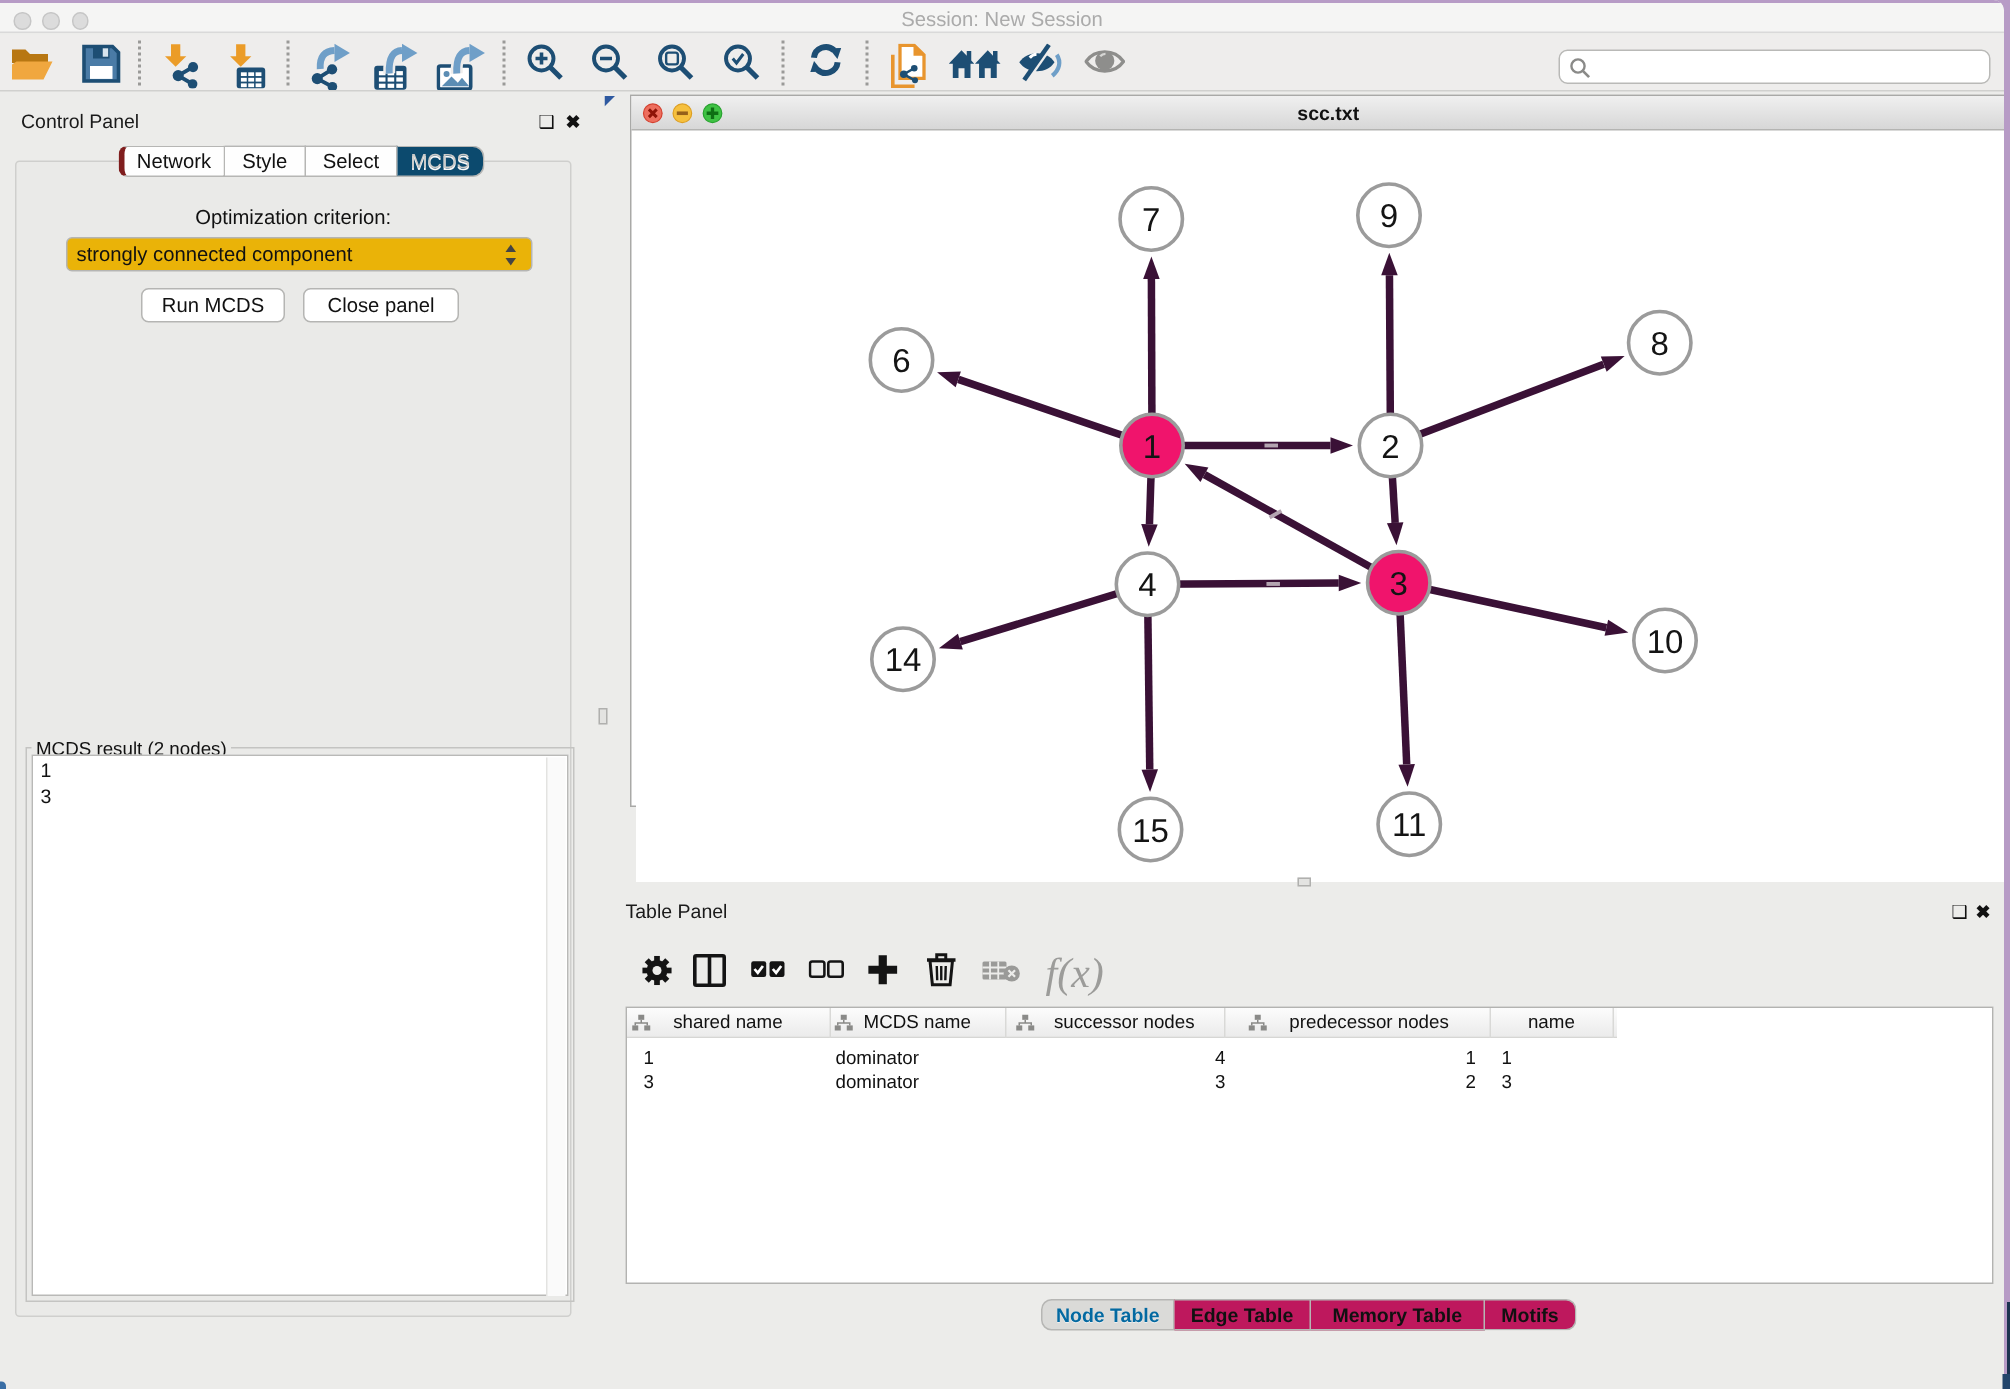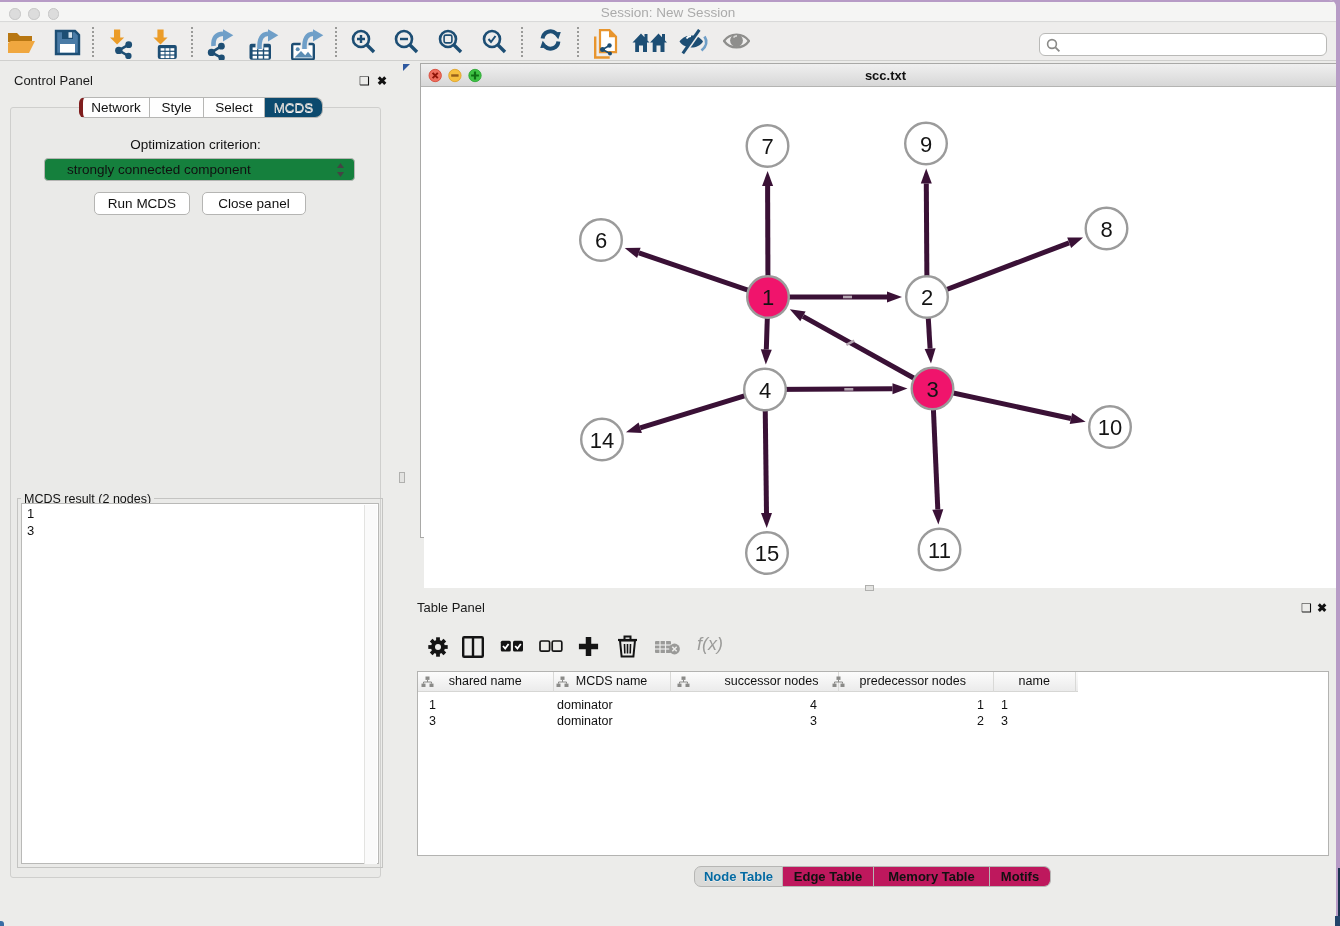--- a/index.html
+++ b/index.html
@@ -24,21 +24,21 @@
 #control-head { position:absolute; left:14px; top:73px; }
 #table-head { position:absolute; left:417px; top:600px; }
 .winbtn { position:absolute; font-size:12px; color:#111; }
 
 #ctabs { position:absolute; left:79px; top:97px; height:21px; }
 .ctab { position:relative; float:left; height:21px; line-height:20px; box-sizing:border-box; text-align:center; background:#fefefe; border:1px solid #b6b6b4; border-left:none; font-size:13.5px; color:#111; }
 .ctab.first { border-left:4px solid #7f1d1d; border-radius:6px 0 0 6px; }
 .ctab.sel { background:#0c4a6e; color:#cbcbc9; text-shadow:0 1px 0 #fafafa; border-radius:0 8px 8px 0; }
 #cbody { position:absolute; left:10px; top:107px; width:371px; height:771px; background:#eaeae8; border:1px solid #cfcfcd; border-radius:3px; }
 #opt-label { position:absolute; left:0; top:29px; width:100%; text-align:center; font-size:13.5px; color:#111; }
-#combo { position:absolute; left:33px; top:50px; width:311px; height:23px; background:#15803d; border:1px solid #b5b5b3; border-radius:4px; font-size:13.5px; color:#111; line-height:21px; padding-left:22px; }
+#combo { position:absolute; left:33px; top:50px; width:311px; height:23px; background:#eab308; border:1px solid #b5b5b3; border-radius:4px; font-size:13.5px; color:#111; line-height:21px; padding-left:6px; }
 #combo .arrows { position:absolute; right:9px; top:2px; }
 .pbtn { position:absolute; top:84px; height:23px; background:#fff; border:1px solid #b5b5b3; border-radius:5px; font-size:13.5px; color:#111; text-align:center; line-height:21px; }
 #btn-run { left:84px; width:96px; }
 #btn-close { left:192px; width:104px; }
 
 #mcds-box { position:absolute; left:7px; top:395px; width:366px; height:370px; }
 #mcds-box .legend { position:absolute; left:4px; top:-6px; background:#eaeae8; padding:0 3px; font-size:12.5px; color:#111; }
 #mcds-box .frame { position:absolute; left:0; top:0; width:100%; height:100%; border:1px solid #c4c4c2; }
 #mcds-inner { position:absolute; left:4px; top:5px; width:358px; height:361px; background:#fff; border:1px solid #b9b9b7; font-size:13px; color:#111; padding:2px 0 0 5px; line-height:16.5px; }
 #mcds-scroll { position:absolute; right:1px; top:1px; width:13px; height:359px; background:#fafafa; border-left:1px solid #e3e3e1; }
@@ -376,27 +376,27 @@
         <rect x="1" y="1" width="16" height="12" rx="1" fill="#9a9a98"></rect>
         <g stroke="#ececea" stroke-width="1.2">
           <line x1="1" y1="5" x2="17" y2="5"></line>
             <line x1="1" y1="9" x2="17" y2="9"></line>
           <line x1="6" y1="1" x2="6" y2="13"></line>
             <line x1="11.5" y1="1" x2="11.5" y2="13"></line>
         </g>
         <circle cx="20.5" cy="9" r="5.4" fill="#9a9a98"></circle>
         <path d="M18.3 6.8 l4.4 4.4 M22.7 6.8 l-4.4 4.4" stroke="#ececea" stroke-width="1.5"></path>
       </svg>
-      <div style="position:absolute;left:280px;top:8px;font-family:Liberation Sans, sans-serif;font-style:italic;font-size:18px;color:#9c9c9a;">f(x)</div>
+      <div style="position:absolute;left:280px;top:8px;font-family:Liberation Serif, serif;font-style:italic;font-size:28px;color:#9c9c9a;">f(x)</div>
     </div>
     <div id="tbl">
       <div id="thead">
         <div class="hcell" style="left:0; width:135.5px;">shared name</div>
         <div class="hcell" style="left:135.5px; width:117px;">MCDS name</div>
-        <div class="hcell" style="left:265px; width:156px; padding-left:22px;">successor nodes</div>
+        <div class="hcell" style="left:243px; width:156px; padding-left:22px;">successor nodes</div>
         <div class="hcell" style="left:408.5px; width:167.5px; padding-left:6px;">predecessor nodes</div>
         <div class="hcell" style="left:576px; width:81.5px;">name</div>
         <svg class="hico" style="left:3px;" width="13" height="12" viewBox="0 0 13 12">
             <g fill="#8a8a88">
               <rect x="4.5" y="0.5" width="4" height="3.4"></rect>
               <rect x="0.5" y="7.6" width="4" height="3.4"></rect>
               <rect x="8.5" y="7.6" width="4" height="3.4"></rect>
               <path d="M6.5 4 v2 M2.5 7.6 v-1.6 h8 v1.6" fill="none" stroke="#8a8a88" stroke-width="1"></path>
             </g>
           </svg>

